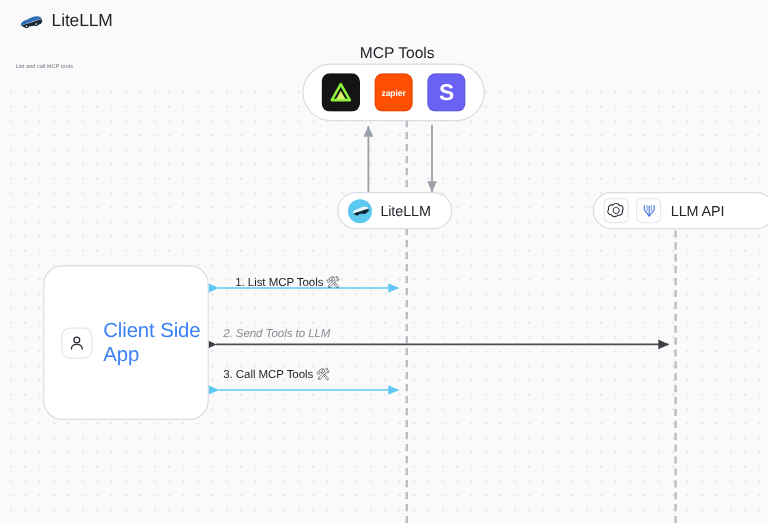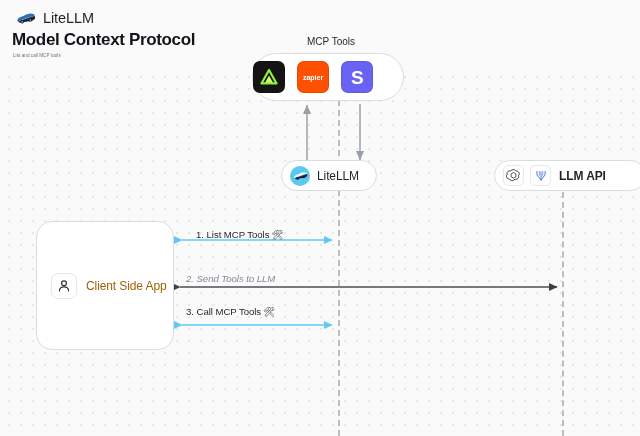--- a/index.html
+++ b/index.html
@@ -84,29 +84,30 @@
     align-items: center;
   }
 
   
   .mcp-label {
     position: absolute;
     left: 248px;
     top: 36px;
     width: 166px;
     text-align: center;
-    font-size: 10px;
+    font-size: 13px;
     color: #1f2328;
   }
   .mcp-box {
     left: 252px;
     top: 53px;
     width: 152px;
     height: 48px;
     border-radius: 24px;
+    justify-content: center;
     gap: 12px;
   }
   .tool-tile {
     width: 32px;
     height: 32px;
     border-radius: 7px;
     display: flex;
     align-items: center;
     justify-content: center;
     box-sizing: border-box;
@@ -178,21 +179,20 @@
     display: flex;
     align-items: center;
     justify-content: center;
     flex: none;
   }
   .llmapi-text {
     font-size: 12px;
     color: #1f2328;
     letter-spacing: -0.1px;
     margin-left: 2px;
-    font-weight: bold;
   }
 
   
   .client-node {
     left: 36px;
     top: 221px;
     width: 138px;
     height: 129px;
     border-radius: 16px;
     padding-left: 14px;
@@ -204,22 +204,22 @@
     border-radius: 7px;
     background: #ffffff;
     border: 1px solid #e4e6ea;
     box-sizing: border-box;
     display: flex;
     align-items: center;
     justify-content: center;
     flex: none;
   }
   .client-text {
-    font-size: 12px;
-    color: #a16207;
+    font-size: 17px;
+    color: #3b82f6;
     letter-spacing: -0.1px;
   }
 
   
   .lifeline {
     position: absolute;
     width: 0;
     border-left: 2px dashed #b9bdc4;
   }
   .lifeline-litellm { left: 338px; top: 100px;  height: 336px; }
@@ -263,21 +263,20 @@
       <path d="M1.5 11.2 C1.5 9.2 3.4 7.6 6.2 6.6 C9 5.6 11 4.2 13.4 3.4 C16.4 2.4 19.6 2.6 21.6 3.6 L22.4 5.2 L14 7.6 L2.4 12 Z" fill="#2f6fb5"></path>
       <path d="M2 12.2 L22.4 5.4 L23 7.6 C23 9.4 21 10.8 18 11.6 L5 13.6 Z" fill="#1b2a3a"></path>
       <circle cx="7.4" cy="12.6" r="2.1" fill="#111a24"></circle>
       <circle cx="7.4" cy="12.6" r="0.95" fill="#c9d3dd"></circle>
       <circle cx="17.2" cy="10.4" r="2.1" fill="#111a24"></circle>
       <circle cx="17.2" cy="10.4" r="0.95" fill="#c9d3dd"></circle>
     </svg>
     <span class="brand-name">LiteLLM</span>
   </div>
 
-  <div class="page-title">Model Context Protocol</div>
   <div class="page-subtitle">List and call MCP tools</div>
 
   <div class="canvas"></div>
 
   <div class="lifeline lifeline-litellm"></div>
   <div class="lifeline lifeline-llmapi"></div>
 
   <svg class="arrows" viewBox="0 0 640 436">
     <defs>
       <marker id="ah-blue-r" markerWidth="7" markerHeight="7" refX="6" refY="3.5" orient="auto">

